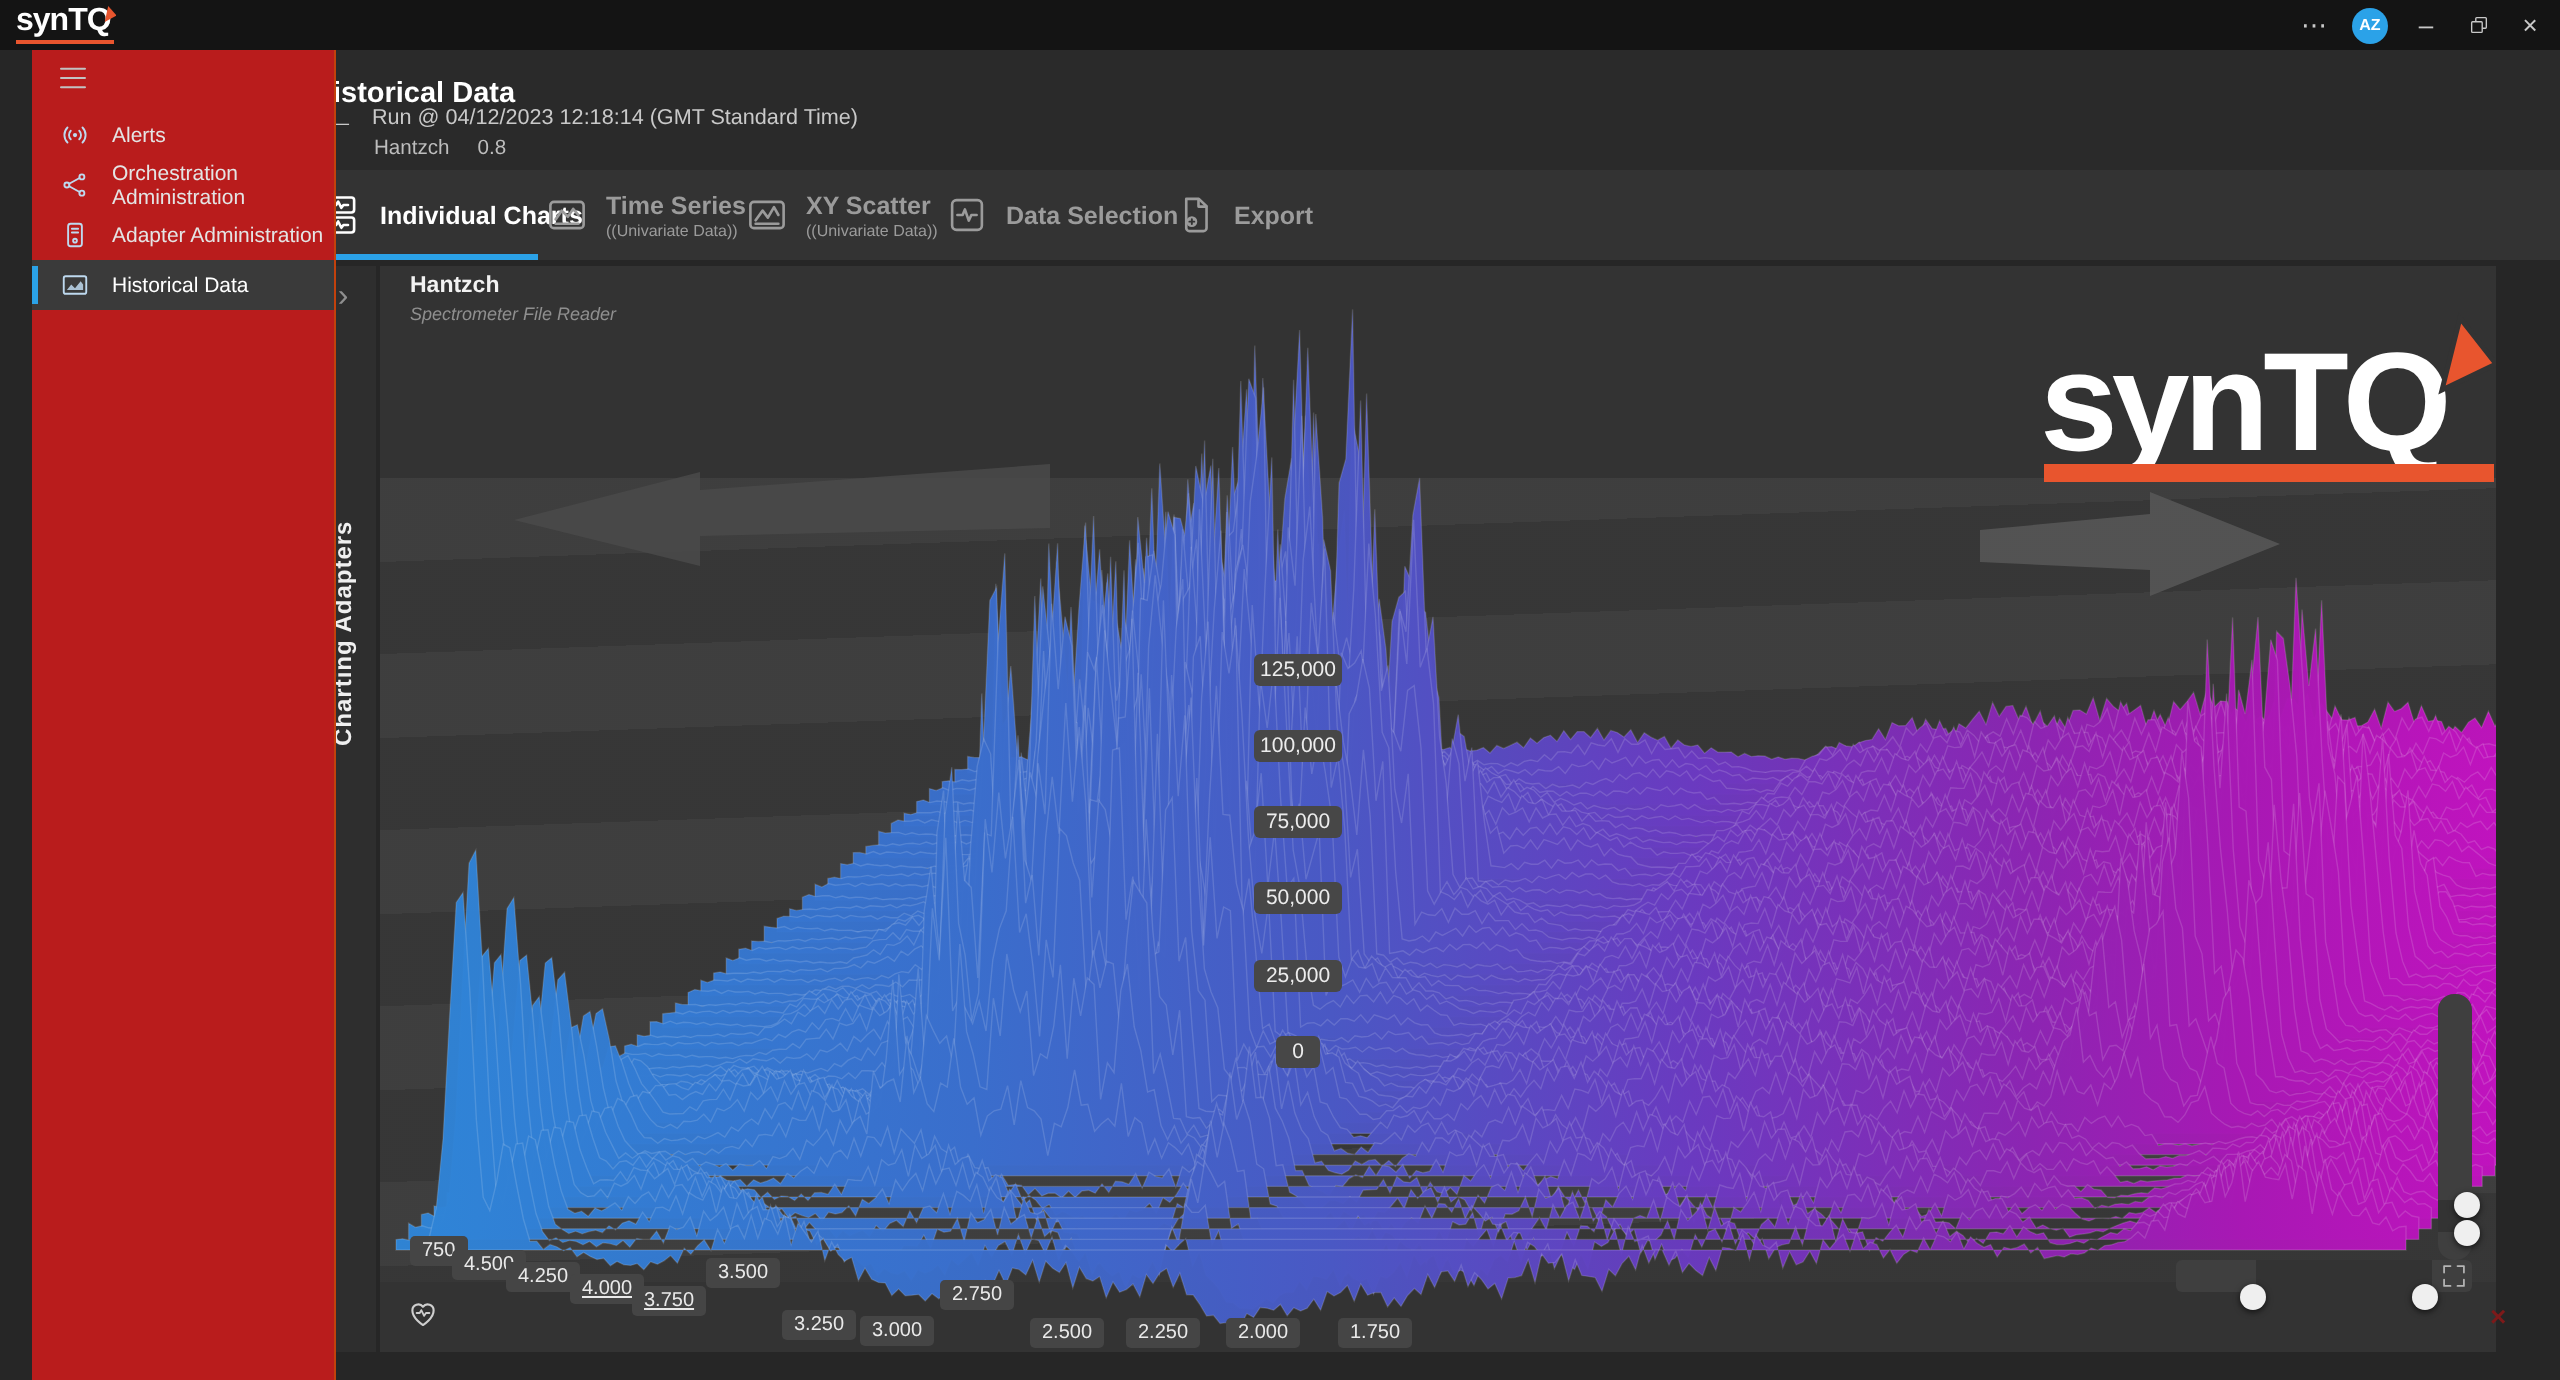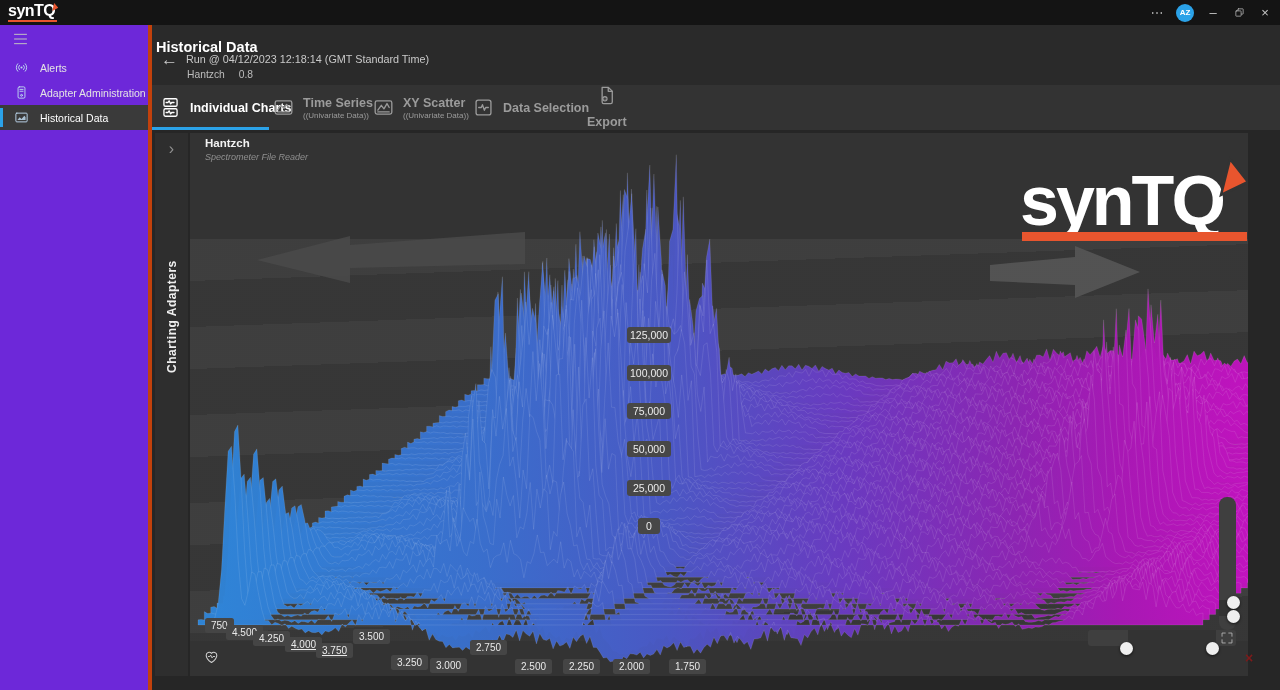--- a/index.html
+++ b/index.html
@@ -15,22 +15,22 @@
   #logo-sm::after{content:"";position:absolute;right:-1px;top:2px;width:7px;height:8px;
            background:var(--orange);clip-path:polygon(15% 100%,40% 0,100% 60%)}
   #tb-right{position:absolute;right:2px;top:0;height:25px;display:flex;align-items:center}
   .tbtn{width:26px;height:25px;display:flex;align-items:center;justify-content:center;color:#c8c8c8;
         font-size:13px;cursor:pointer}
   #tb-avatar{width:18px;height:18px;border-radius:50%;background:var(--accent);color:#fff;
         font-size:8px;font-weight:bold;display:flex;align-items:center;justify-content:center;margin:0 6px}
   #tb-restore svg{width:11px;height:11px}
 
   
-  #sidebar{position:absolute;left:0;top:25px;width:152px;bottom:0;background:#6d28d9;
-           border-right:4px solid #c2410c;z-index:20}
+  #sidebar{position:absolute;left:16px;top:25px;width:152px;bottom:0;background:#b91c1c;
+           border-right:1px solid #c2410c;z-index:20}
   #hamburger{position:absolute;left:11px;top:6px;width:19px;height:16px;color:#c2c2c2;cursor:pointer}
   #side-nav{position:absolute;left:0;right:0;top:30px}
   .side-item{position:relative;display:flex;align-items:center;gap:11px;height:25px;
              padding-left:14px;font-size:10.5px;color:#e4e4e4;cursor:pointer}
   .side-item .si-icon{width:15px;height:15px;color:#bed9ef;flex:0 0 auto}
   .side-item.active{background:#3a3a3a;color:#fff}
   .side-item.active::before{content:"";position:absolute;left:0;top:3px;bottom:3px;width:3px;background:var(--accent)}
   .si-icon svg,.tab-icon svg,#hamburger svg,.iconbtn svg{width:100%;height:100%;display:block}
 
   
@@ -116,20 +116,31 @@
           <svg viewBox="0 0 24 24" fill="none" stroke="currentColor" stroke-width="1.5" stroke-linecap="round" stroke-linejoin="round">
             <circle cx="12" cy="12" r="1.7" fill="currentColor" stroke="none"></circle>
             <path d="M8.6 8.6a4.8 4.8 0 000 6.8M15.4 8.6a4.8 4.8 0 010 6.8M6 6a8.5 8.5 0 000 12M18 6a8.5 8.5 0 010 12"></path>
           </svg>
         </span>
         <span class="si-label">Alerts</span>
       </div>
       <div class="side-item">
         <span class="si-icon">
           <svg viewBox="0 0 24 24" fill="none" stroke="currentColor" stroke-width="1.5" stroke-linecap="round" stroke-linejoin="round">
+            <circle cx="5.5" cy="12" r="2"></circle>
+            <circle cx="17.5" cy="5.5" r="2"></circle>
+            <circle cx="17.5" cy="18.5" r="2"></circle>
+            <path d="M7.3 11l8.4-4.6M7.3 13l8.4 4.6"></path>
+          </svg>
+        </span>
+        <span class="si-label">Orchestration Administration</span>
+      </div>
+      <div class="side-item">
+        <span class="si-icon">
+          <svg viewBox="0 0 24 24" fill="none" stroke="currentColor" stroke-width="1.5" stroke-linecap="round" stroke-linejoin="round">
             <rect x="6.5" y="3" width="11" height="18" rx="2"></rect>
             <path d="M9.5 7h5M9.5 10h5"></path>
             <circle cx="12" cy="16.5" r="1.5"></circle>
           </svg>
         </span>
         <span class="si-label">Adapter Administration</span>
       </div>
       <div class="side-item active">
         <span class="si-icon">
           <svg viewBox="0 0 24 24" fill="none" stroke="currentColor" stroke-width="1.5" stroke-linecap="round" stroke-linejoin="round">
@@ -195,21 +206,21 @@
       <span class="tab-icon">
         <svg viewBox="0 0 24 24" fill="none" stroke="currentColor" stroke-width="1.5" stroke-linecap="round" stroke-linejoin="round">
           <rect x="3.5" y="3.5" width="17" height="17" rx="2.5"></rect>
           <path d="M6.5 12h3l1.3-3.2 2.2 6.4 1.5-3.2h3"></path>
         </svg>
       </span>
       <span class="tab-text">
         <span class="tab-label">Data Selection</span>
       </span>
     </div>
-    <div class="tab" style="left: 435px; flex-direction: column;">
+    <div class="tab" style="left: 435px;">
       <span class="tab-icon">
         <svg viewBox="0 0 24 24" fill="none" stroke="currentColor" stroke-width="1.5" stroke-linecap="round" stroke-linejoin="round">
           <path d="M7 2.8h7.2L18.6 7v12.4a1.8 1.8 0 01-1.8 1.8H8.8A1.8 1.8 0 017 19.4z"></path>
           <path d="M14 3v4.2h4.4"></path>
           <circle cx="10.2" cy="15.8" r="3.1" fill="currentColor" stroke="none"></circle>
           <path d="M10.2 14.4v2.8M8.8 15.8h2.8" stroke="#333" stroke-width="1.1"></path>
         </svg>
       </span>
       <span class="tab-text">
         <span class="tab-label">Export</span>

